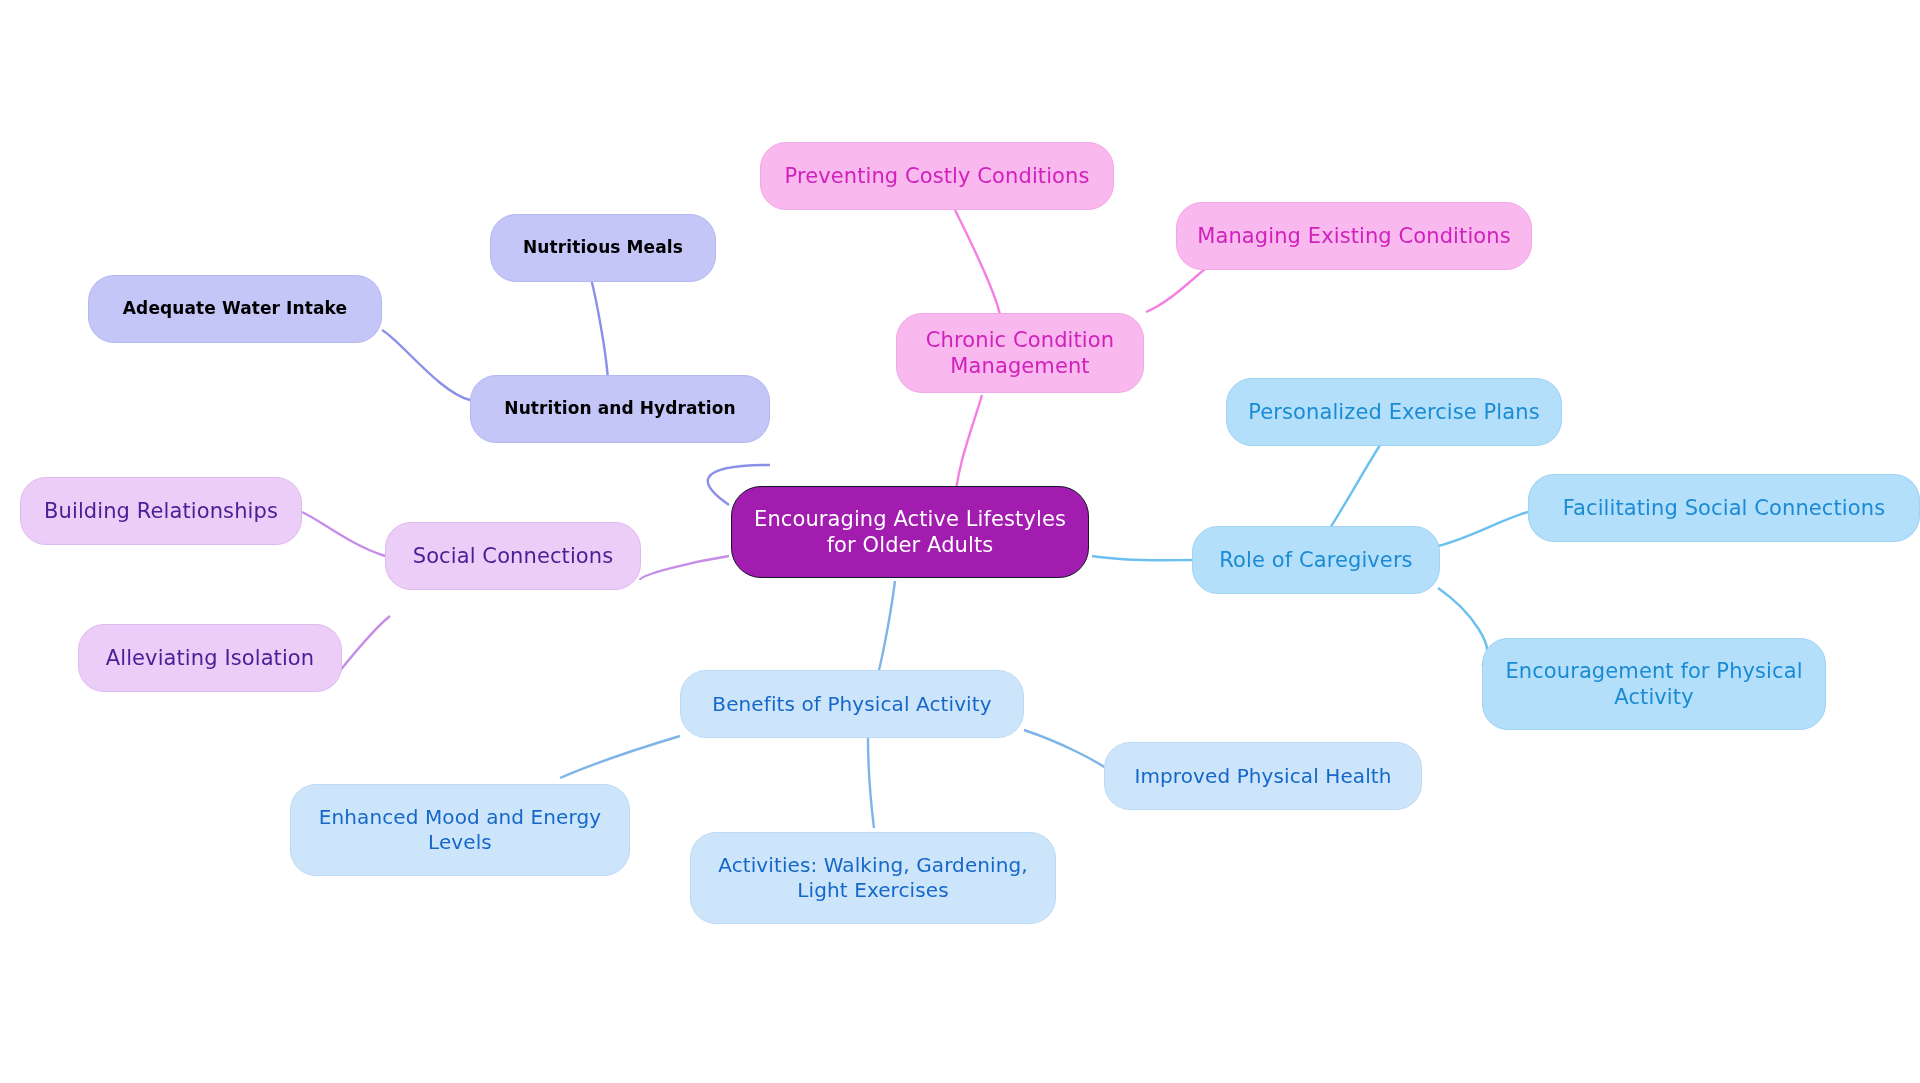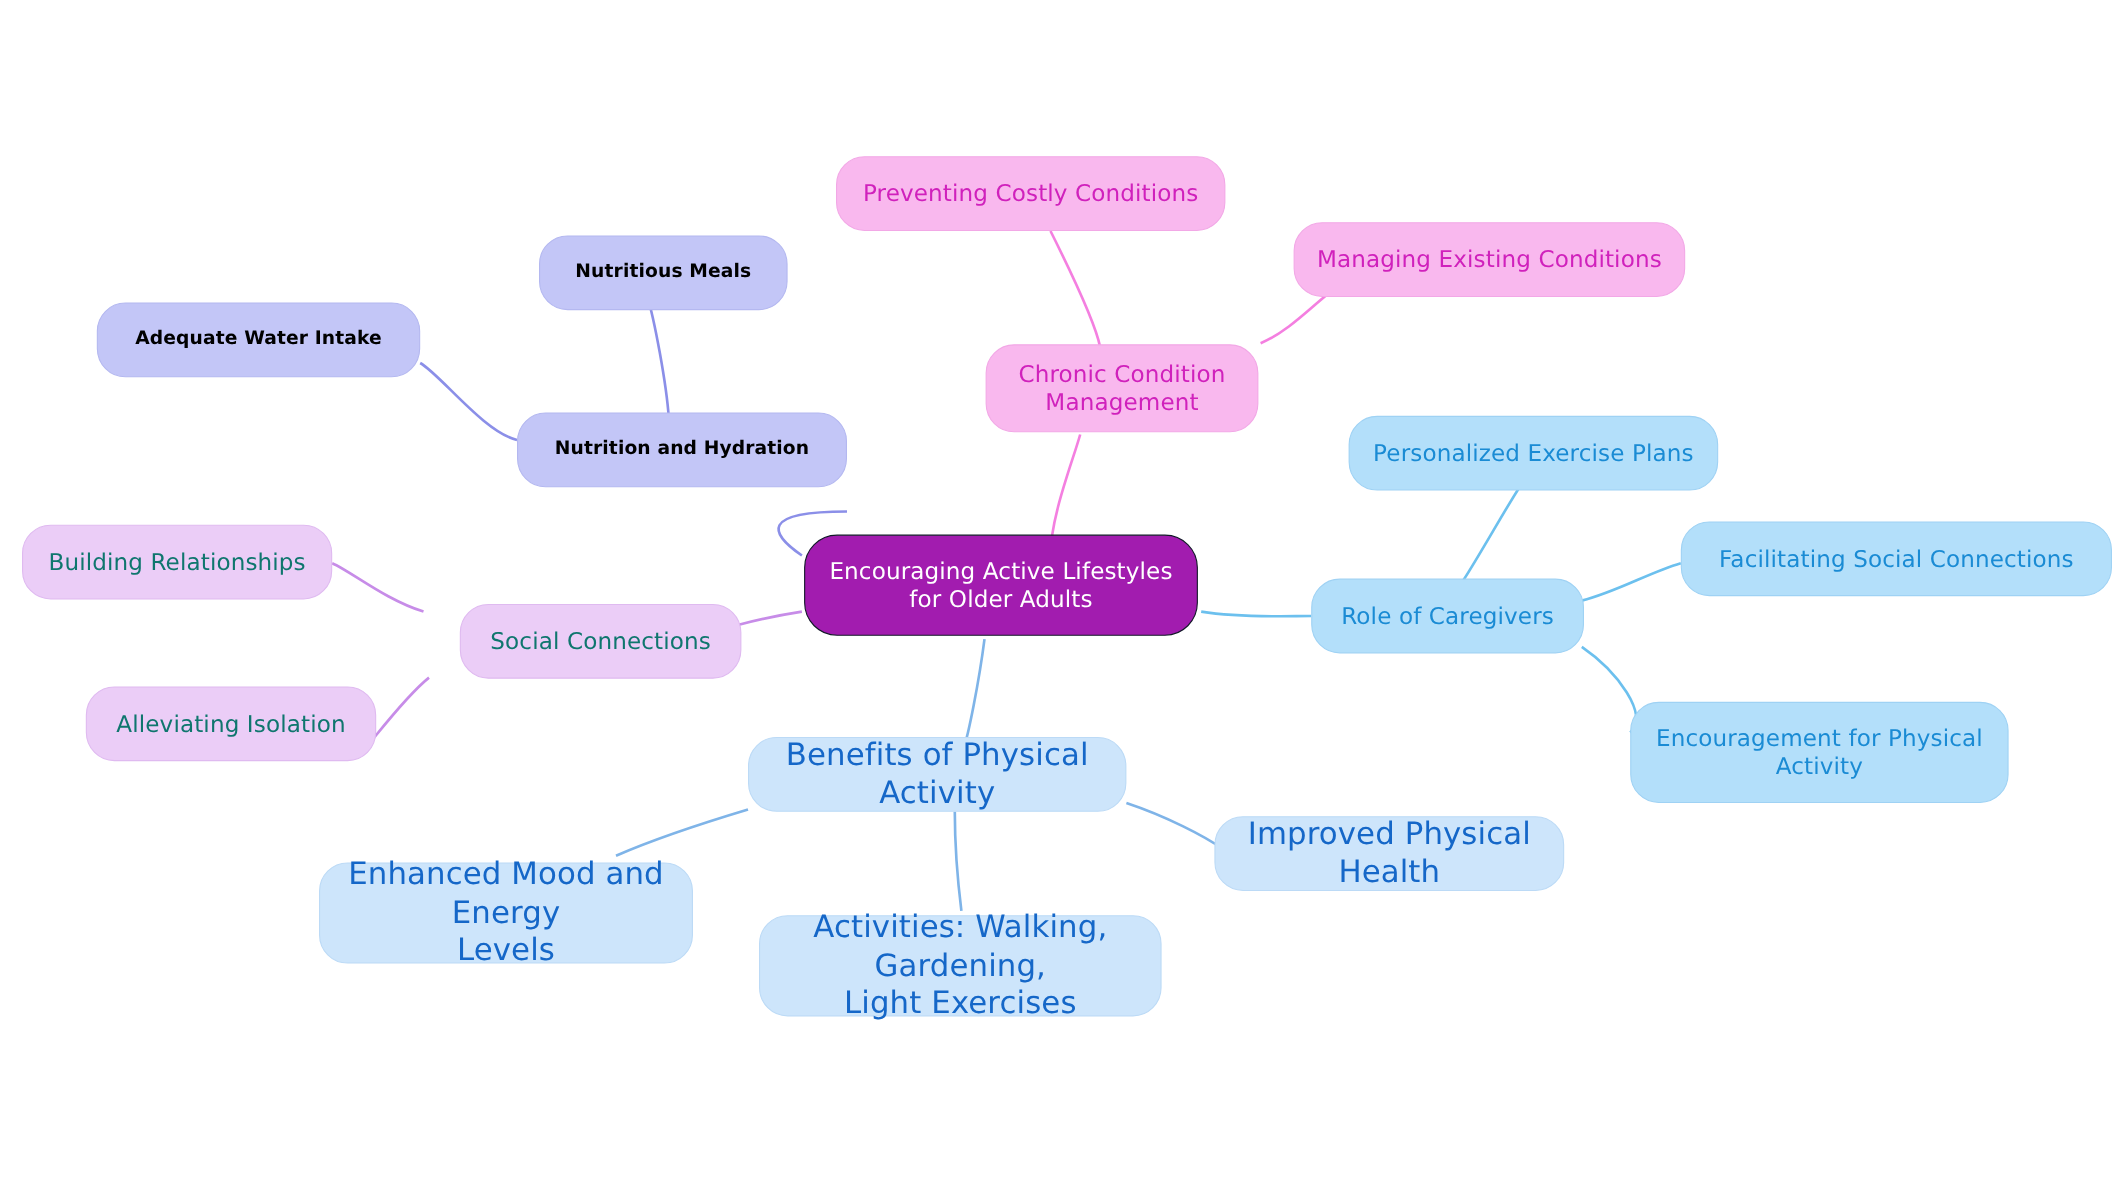--- a/index.html
+++ b/index.html
@@ -54,29 +54,29 @@
   }
   .node-periwinkle {
     background: #C3C6F7;
     color: #000000;
     border-color: #B4B8F0;
     font-size: 17px;
     font-weight: bold;
   }
   .node-purple {
     background: #EBCDF7;
-    color: #0f766e;
+    color: #4c1d95;
     border-color: #DFBAF0;
     font-size: 21px;
   }
   .node-lightblue {
     background: #CDE5FB;
     color: #1567C8;
     border-color: #BCDAF6;
-    font-size: 28px;
+    font-size: 20px;
   }
   .node-skyblue {
     background: #B3DFFA;
     color: #1A8BD4;
     border-color: #9FD2F4;
     font-size: 21px;
   }
 </style>
 </head>
 <body>
@@ -126,21 +126,21 @@
 
   <div class="node node-pink" style="left:896px; top:313px; width:248px; height:80px;">Chronic Condition
 Management</div>
   <div class="node node-pink" style="left:760px; top:142px; width:354px; height:68px;">Preventing Costly Conditions</div>
   <div class="node node-pink" style="left:1176px; top:202px; width:356px; height:68px;">Managing Existing Conditions</div>
 
   <div class="node node-periwinkle" style="left:470px; top:375px; width:300px; height:68px;">Nutrition and Hydration</div>
   <div class="node node-periwinkle" style="left:490px; top:214px; width:226px; height:68px;">Nutritious Meals</div>
   <div class="node node-periwinkle" style="left:88px; top:275px; width:294px; height:68px;">Adequate Water Intake</div>
 
-  <div class="node node-purple" style="left:385px; top:549px; width:256px; height:68px;margin-left:33px;">Social Connections</div>
+  <div class="node node-purple" style="left:385px; top:522px; width:256px; height:68px;">Social Connections</div>
   <div class="node node-purple" style="left:20px; top:477px; width:282px; height:68px;">Building Relationships</div>
   <div class="node node-purple" style="left:78px; top:624px; width:264px; height:68px;">Alleviating Isolation</div>
 
   <div class="node node-lightblue" style="left:680px; top:670px; width:344px; height:68px;">Benefits of Physical Activity</div>
   <div class="node node-lightblue" style="left:290px; top:784px; width:340px; height:92px;">Enhanced Mood and Energy
 Levels</div>
   <div class="node node-lightblue" style="left:690px; top:832px; width:366px; height:92px;">Activities: Walking, Gardening,
 Light Exercises</div>
   <div class="node node-lightblue" style="left:1104px; top:742px; width:318px; height:68px;">Improved Physical Health</div>
 

